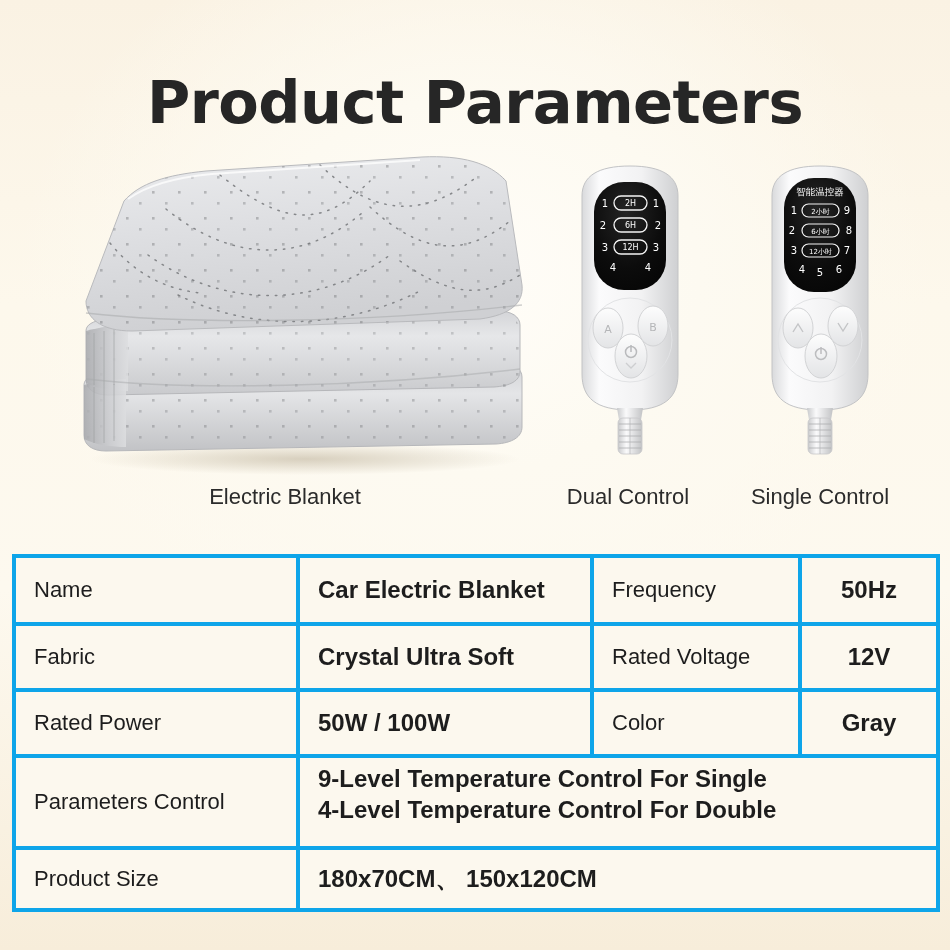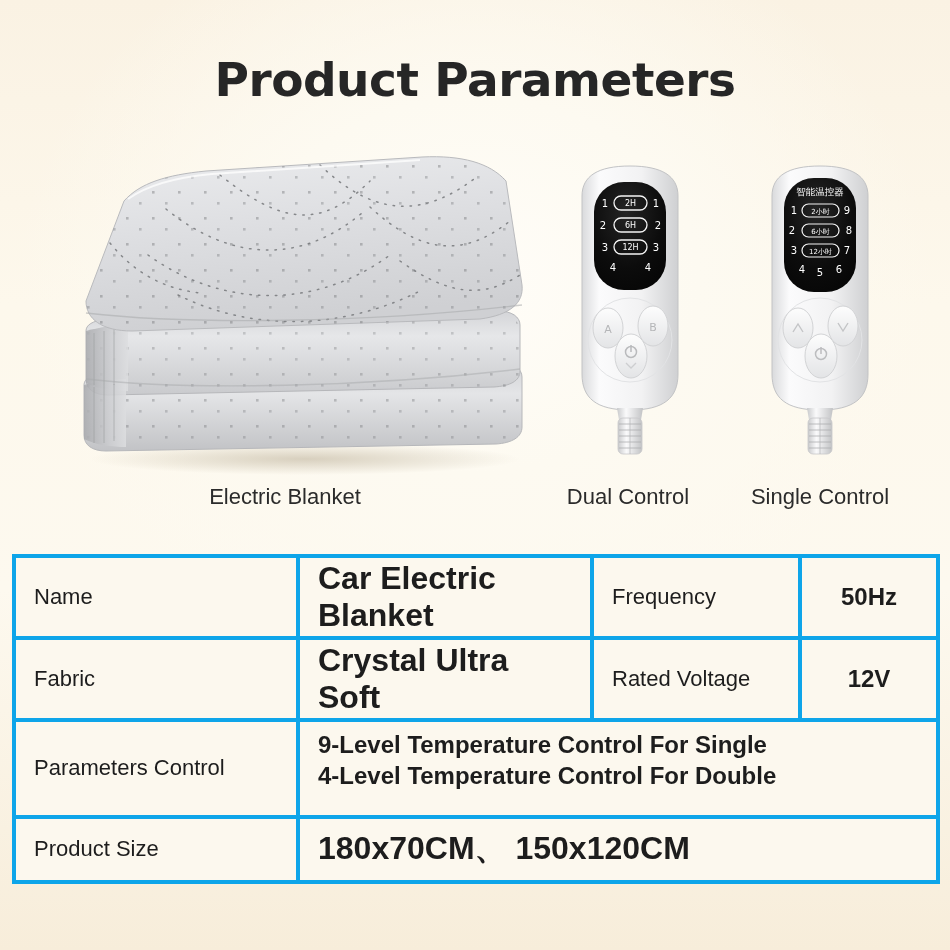--- a/index.html
+++ b/index.html
@@ -10,23 +10,23 @@
     position:relative;
   }
   .page{
     position:absolute;inset:0;
     background:
       radial-gradient(ellipse 62% 52% at 50% 30%, #fffdf8 0%, #fdfaf1 38%, rgba(250,242,226,0) 78%),
       linear-gradient(180deg,#faf2e3 0%, #fdf8ec 32%, #fdf9ef 62%, #f7edda 100%);
   }
   
   .title{
-    position:absolute;left:0;right:0;top:52px;
+    position:absolute;left:0;right:0;top:68px;
     text-align:center;
-    font-size:47px;font-weight:bold;
+    font-size:59px;font-weight:bold;
     letter-spacing:-0.5px;
     color:#262626;
     font-family:"DejaVu Sans","Liberation Sans",sans-serif;
   }
   
   .blanket-wrap{position:absolute;left:70px;top:135px;width:470px;height:340px;}
   .blanket-svg{width:100%;height:100%;display:block;}
   
   .remote{position:absolute;}
   .remote-dual{left:560px;top:160px;width:140px;height:300px;}
@@ -52,21 +52,21 @@
     table-layout:fixed;
     font-family:"Liberation Sans","DejaVu Sans",sans-serif;
   }
   .spec-table td{
     border:4px solid #0ea5e9;
     padding:0 18px;
     color:#1d1d1d;
     vertical-align:middle;
   }
   td.lbl{font-size:22px;font-weight:normal;}
-  td.val{font-size:32px;font-weight:bold;}
+  td.val{font-size:24px;font-weight:bold;}
   td.val-c{font-size:24px;font-weight:bold;text-align:center;}
   td.multi{font-size:24px;font-weight:bold;line-height:1.28;padding-top:6px;padding-bottom:21px;}
   .ln{display:block;}
 </style>
 </head>
 <body>
 
 <div class="page">
 
   <div class="title">Product Parameters</div>
@@ -323,20 +323,26 @@
         <td class="val">Car Electric Blanket</td>
         <td class="lbl">Frequency</td>
         <td class="val-c">50Hz</td>
       </tr>
       <tr style="height:66px">
         <td class="lbl">Fabric</td>
         <td class="val">Crystal Ultra Soft</td>
         <td class="lbl">Rated Voltage</td>
         <td class="val-c">12V</td>
       </tr>
+      <tr style="height:66px">
+        <td class="lbl">Rated Power</td>
+        <td class="val">50W / 100W</td>
+        <td class="lbl">Color</td>
+        <td class="val-c">Gray</td>
+      </tr>
       <tr style="height:68px">
         <td class="lbl">Parameters Control</td>
         <td class="multi" colspan="3">
           <span class="ln">9-Level Temperature Control For Single</span>
           <span class="ln">4-Level Temperature Control For Double</span>
         </td>
       </tr>
       <tr style="height:62px">
         <td class="lbl">Product Size</td>
         <td class="val" colspan="3">180x70CM、  150x120CM</td>

